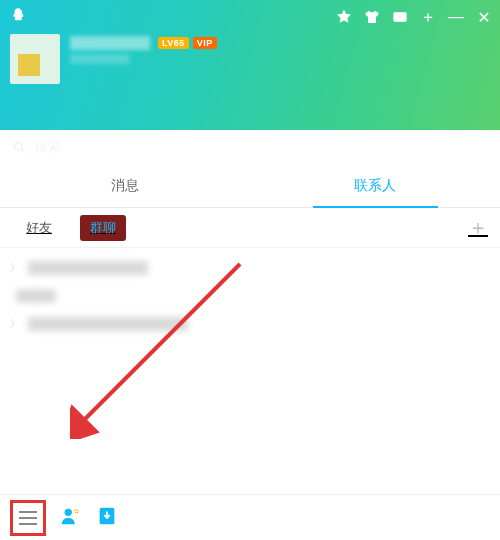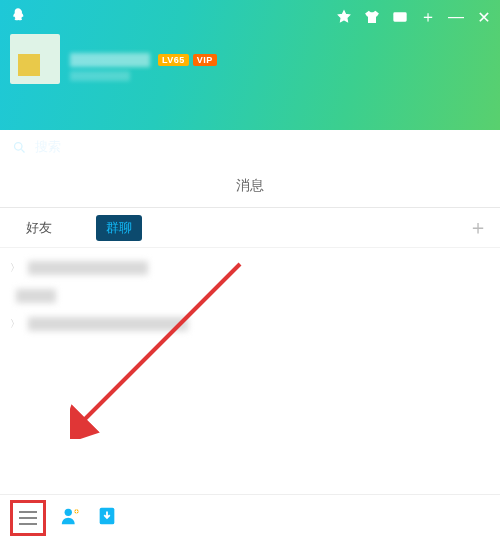--- a/index.html
+++ b/index.html
@@ -18,21 +18,21 @@
   .penguin-icon svg { width: 16px; height: 16px; fill: #fff; }
   .titlebar-spacer { flex: 1; }
   .titlebar-icons { display: flex; gap: 12px; align-items: center; color: #fff; }
   .titlebar-icons span, .titlebar-icons svg { width: 16px; height: 16px; display: inline-flex; align-items: center; justify-content: center; color:#fff; fill:#fff; }
   .win-btn { font-size: 16px; line-height: 16px; }
   .close-x { font-size: 16px; }
 
   .profile { display: flex; align-items: flex-start; margin-top: 6px; gap: 10px; }
   .avatar { width: 50px; height: 50px; background: #dff3e7; position: relative; border-radius: 2px; overflow: hidden; }
   .avatar::before { content: ""; position: absolute; left: 8px; top: 20px; width: 22px; height: 22px; background: #e9c94a; }
-  .profile-right { display: flex; flex-direction: column; gap: 4px; margin-top: 19px; }
+  .profile-right { display: flex; flex-direction: column; gap: 4px; margin-top: 2px; }
   .blur-line { background: rgba(255,255,255,0.45); border-radius: 1px; filter: blur(2px); }
   .nick { width: 80px; height: 14px; }
   .sig  { width: 60px; height: 10px; opacity: .5; }
   .badges { display: flex; gap: 4px; align-items: center; }
   .badge { font-size: 9px; font-weight: bold; padding: 1px 4px; border-radius: 2px; color: #fff; letter-spacing: .5px; }
   .badge.lv  { background: #ffb300; }
   .badge.vip { background: #ff6a00; }
 
   .search {
     height: 34px;
@@ -48,25 +48,26 @@
     display: flex; height: 44px; border-bottom: 1px solid #e8e8e8;
     align-items: stretch; position: relative;
   }
   .main-tab { flex: 1; display: flex; align-items: center; justify-content: center; font-size: 14px; color: #666; cursor: pointer; position: relative; font-family: Liberation Serif, serif; }
   .main-tab.active { color: #12b7f5; }
   .main-tab.active::after { content:""; position:absolute; left:25%; right:25%; bottom:-1px; height:2px; background:#12b7f5; }
   .space-caret { margin-left:4px; font-size:10px; color:#bbb; }
 
   
   .sub-row {
-    display:flex; align-items:center; height:40px; padding:0 10px 0 16px; gap: 34px;
+    display:flex; align-items:center; height:40px; padding:0 10px 0 16px; gap: 18px;
     border-bottom: 1px solid #f2f2f2;
+    text-decoration: underline;
   }
   .sub-tab { font-size: 13px; color:#555; padding:4px 10px; border-radius:3px; cursor:pointer; }
-  .sub-tab.active { color:#12b7f5; background:#0c4a6e; }
+  .sub-tab.active { color:#12b7f5; background:#7f1d1d; }
   .sub-row .spacer { flex:1; }
   .plus-add { width:24px; height:24px; display:flex; align-items:center; justify-content:center; color:#bbb; font-size:20px; cursor:pointer; }
 
   
   .list { flex:1; overflow:auto; padding: 6px 4px 0 10px; position:relative; }
   .row { display:flex; align-items:center; height:28px; gap:8px; }
   .blur { background:#d9d9d9; filter: blur(3px); border-radius:1px; }
   .bw { height:14px; }
   .w1 { width: 120px; }
   .w2 { width: 160px; }
@@ -147,20 +148,23 @@
         <circle cx="10" cy="10" r="6"></circle>
         <line x1="15" y1="15" x2="20" y2="20"></line>
       </svg>
     <span>搜索</span>
   </div>
 
   <div class="main-tabs">
     <div class="main-tab">
         <span>消息</span>
       </div>
+    <div class="main-tab active">
+        <span>联系人</span>
+      </div>
   </div>
 
   <div class="sub-row">
     <div class="sub-tab"><span>好友</span></div>
     <div class="sub-tab active"><span>群聊</span></div>
     <div class="spacer"></div>
     <div class="plus-add">＋</div>
   </div>
 
   <div class="list">

